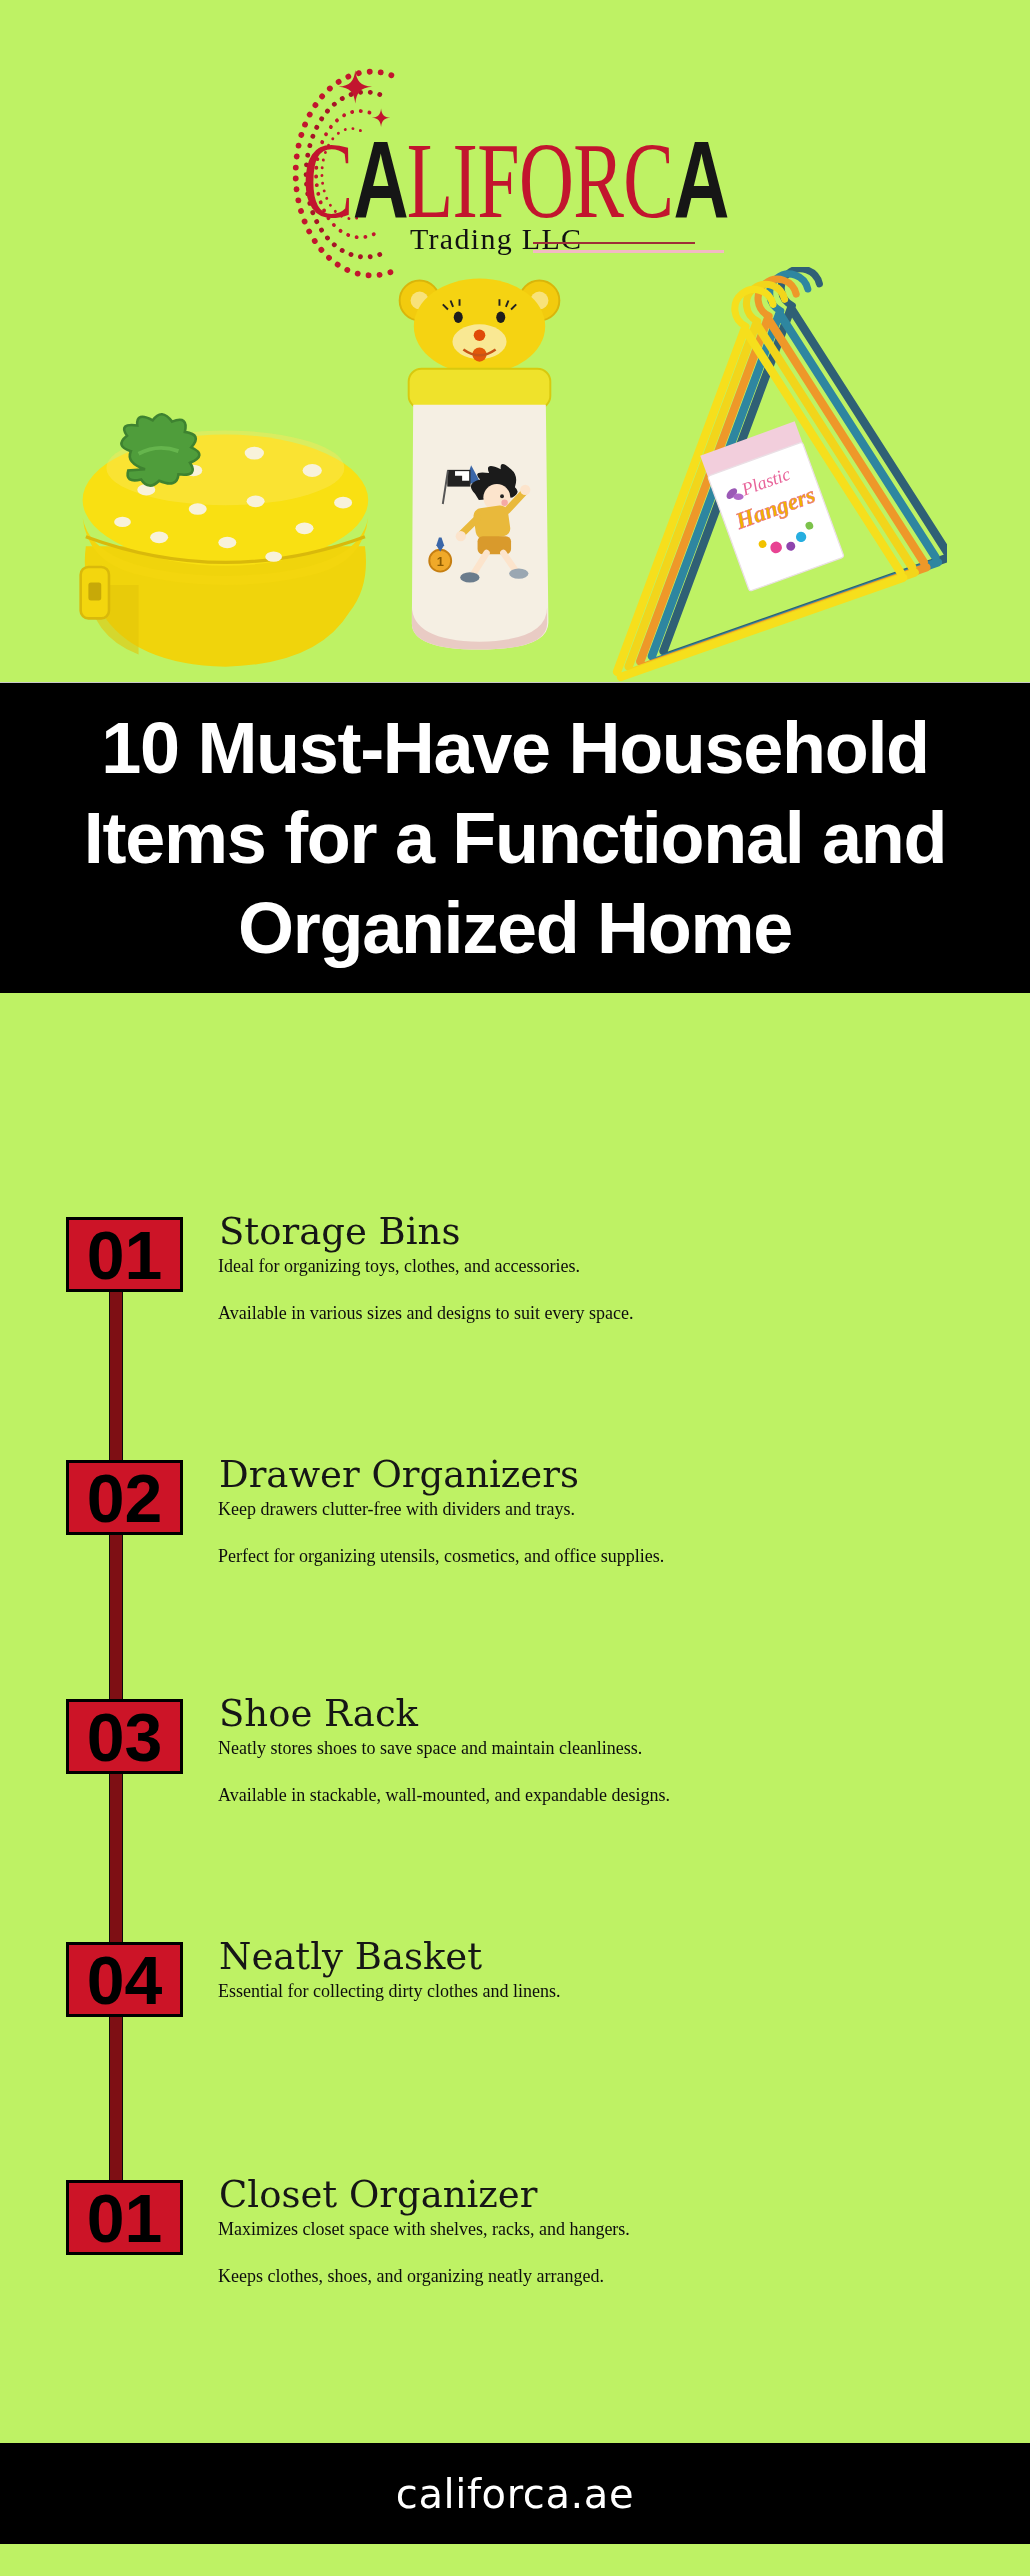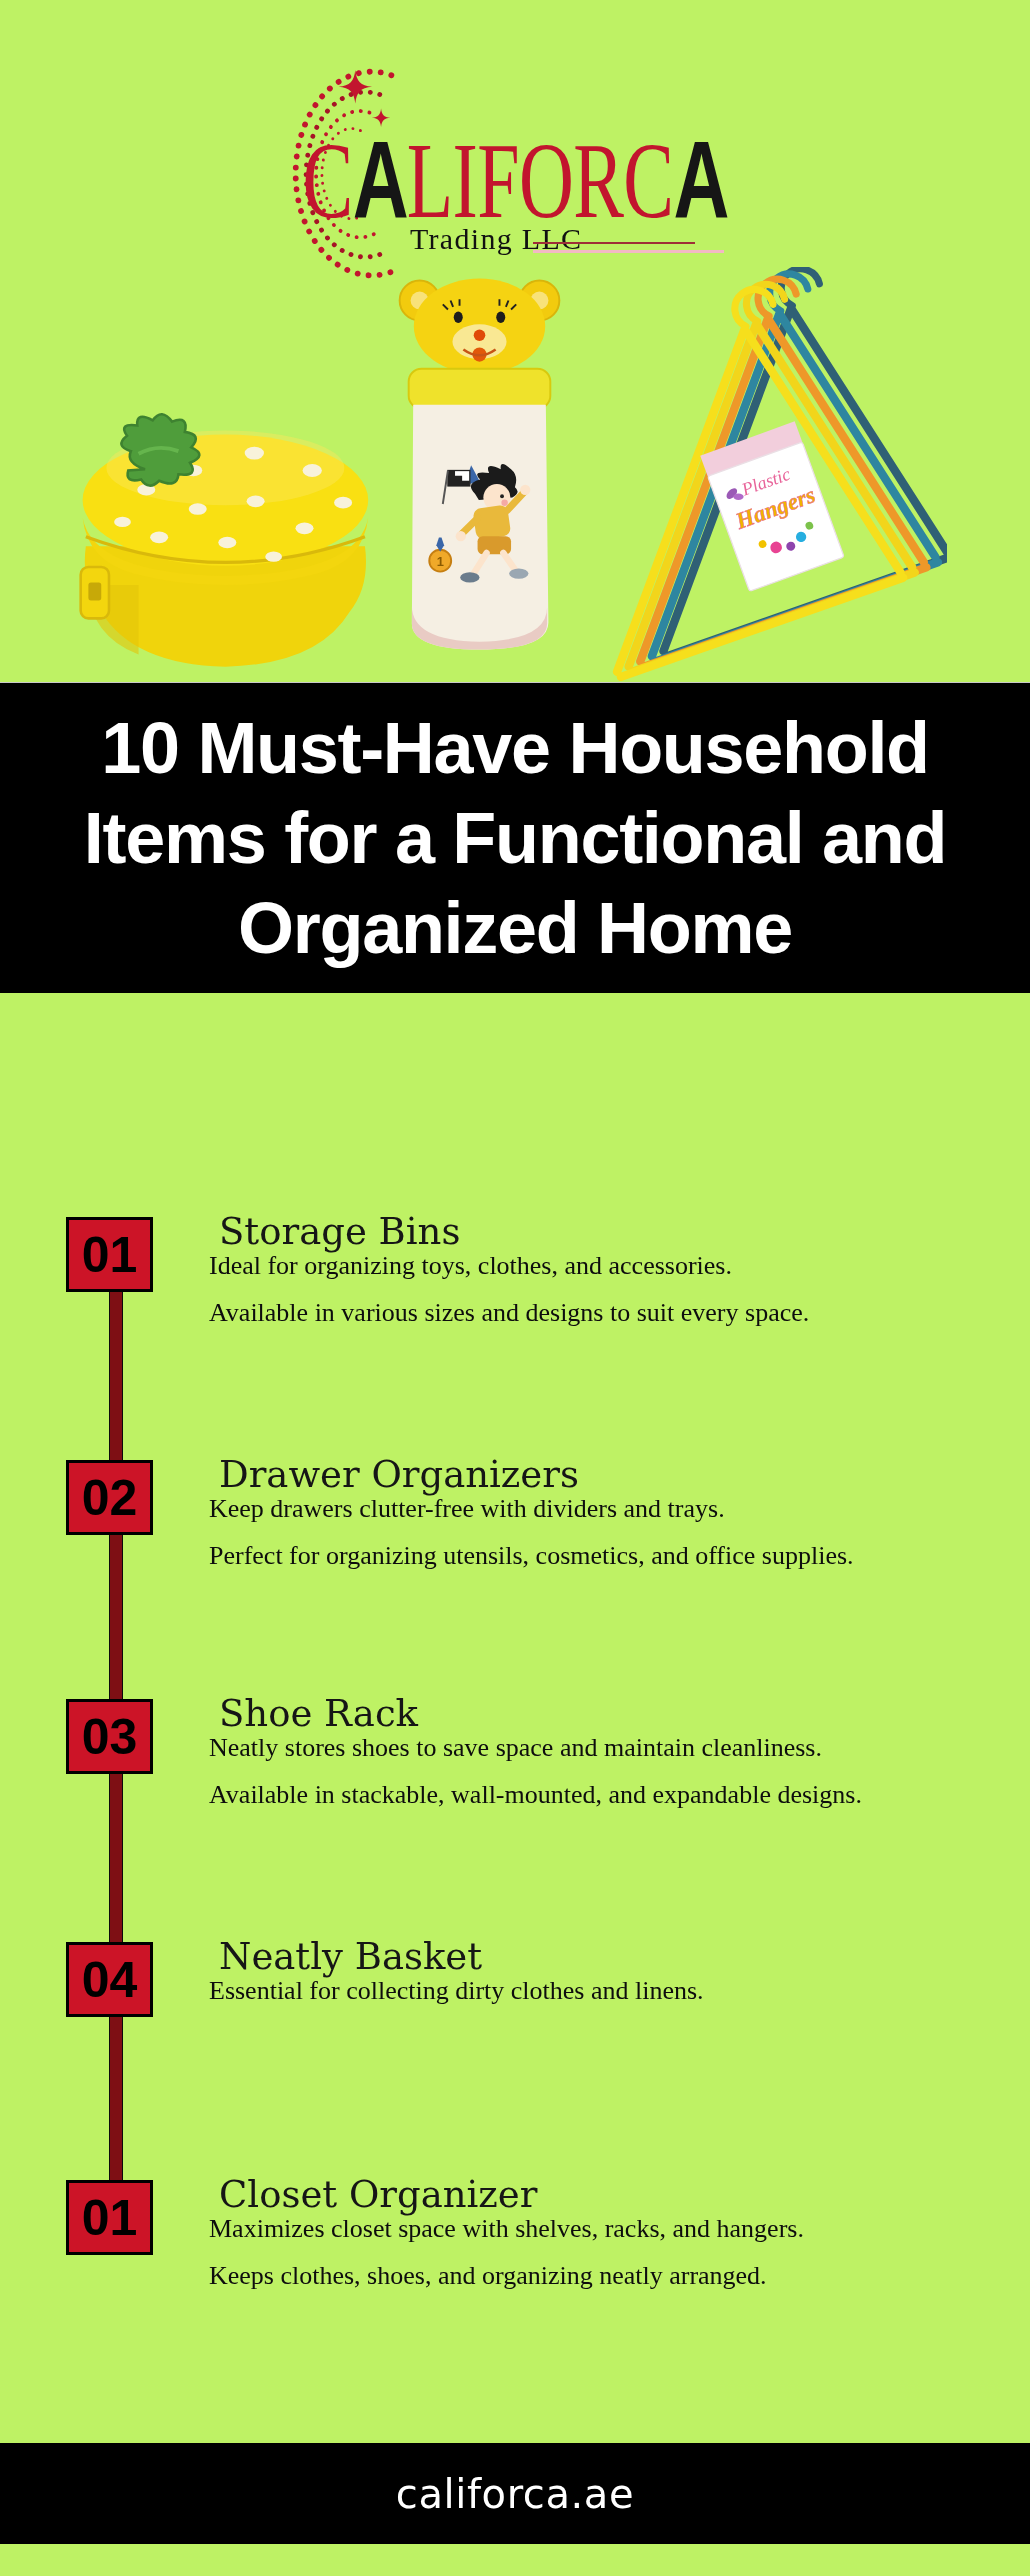--- a/index.html
+++ b/index.html
@@ -43,34 +43,34 @@
   }
 
   
   .stem {
     position:absolute; left:109px; top:1256px; width:14px; height:962px;
     background:#7E0F14; border-left:1.9px solid #0a0a0a; border-right:1.9px solid #0a0a0a;
     z-index:1;
   }
   .item { position:absolute; left:0; width:1030px; height:242px; }
   .num-box {
-    position:absolute; left:66px; top:71px; width:87px; height:75px;
+    position:absolute; left:66px; top:71px; width:117px; height:75px;
     background:#CC1427; border:3.2px solid #000; z-index:2;
     display:flex; align-items:center; justify-content:center;
-    font-size:50px; font-weight:700; color:#000;
+    font-size:68px; font-weight:700; color:#000;
   }
   .i-title {
     position:absolute; left:219px; top:24px; line-height:52px;
     font-family:"DejaVu Serif", serif; font-size:37px; color:#161616;
     white-space:nowrap;
     margin-top:36px;
   }
   .i-desc {
-    position:absolute; left:209px; line-height:28px;
-    font-family:"Liberation Serif", serif; font-size:26px; color:#0d0d0d;
+    position:absolute; left:218px; line-height:28px;
+    font-family:"Liberation Serif", serif; font-size:18px; color:#0d0d0d;
     white-space:nowrap;
   }
   .i-d1 { top:106px; }
   .i-d2 { top:153px; }
 
   
   .footer {
     position:absolute; left:0; top:2443px; width:1030px; height:101px; background:#000;
     display:flex; align-items:center; justify-content:center;
   }

